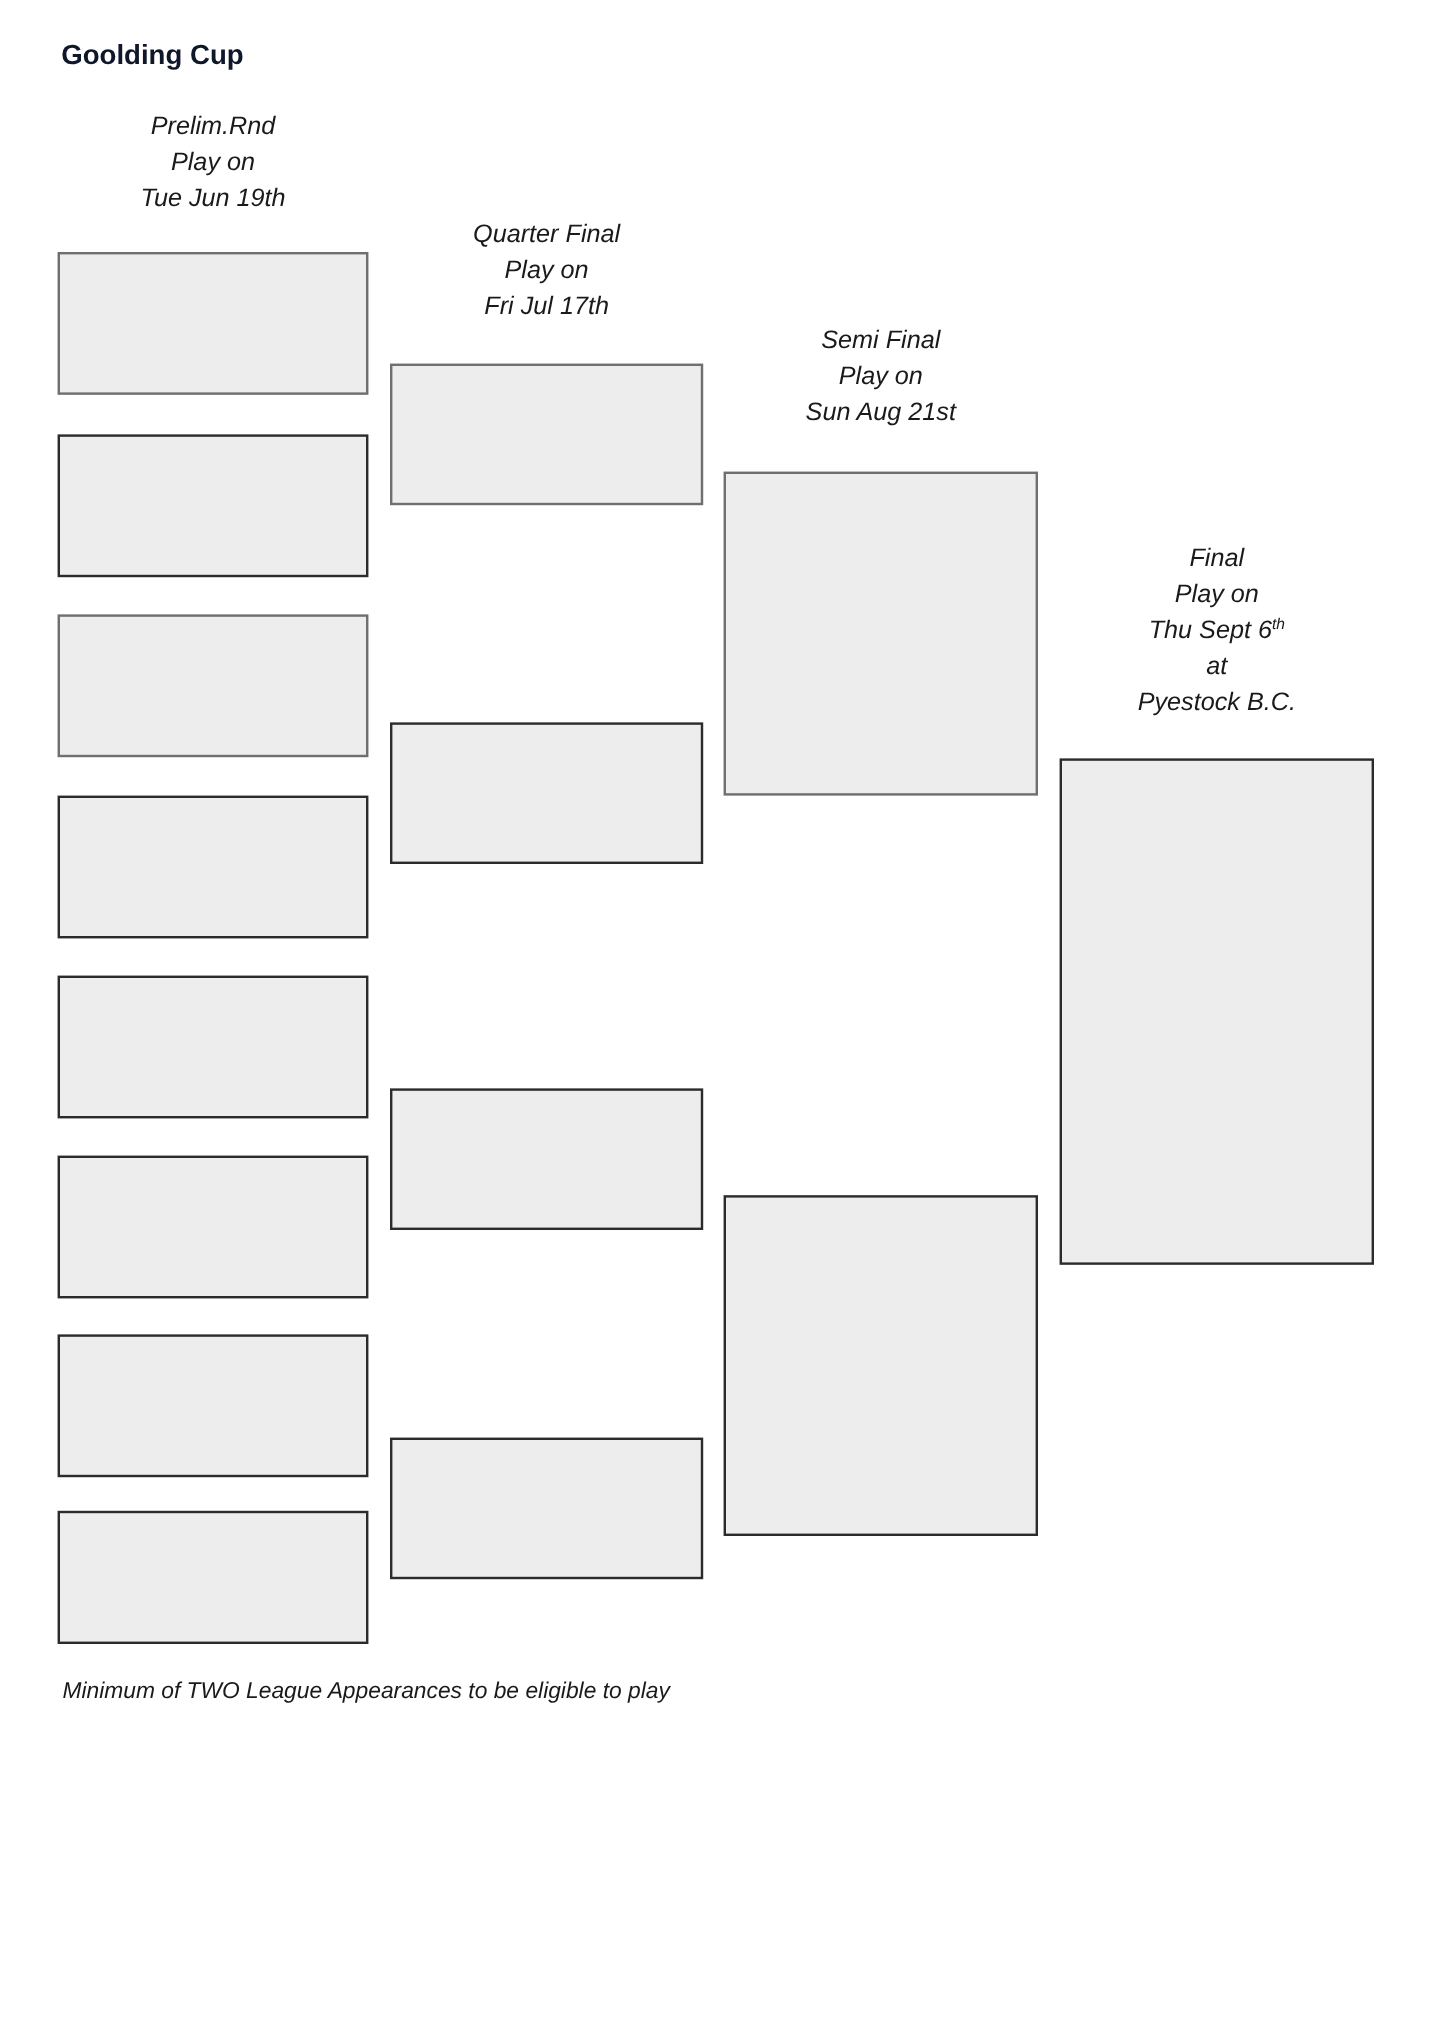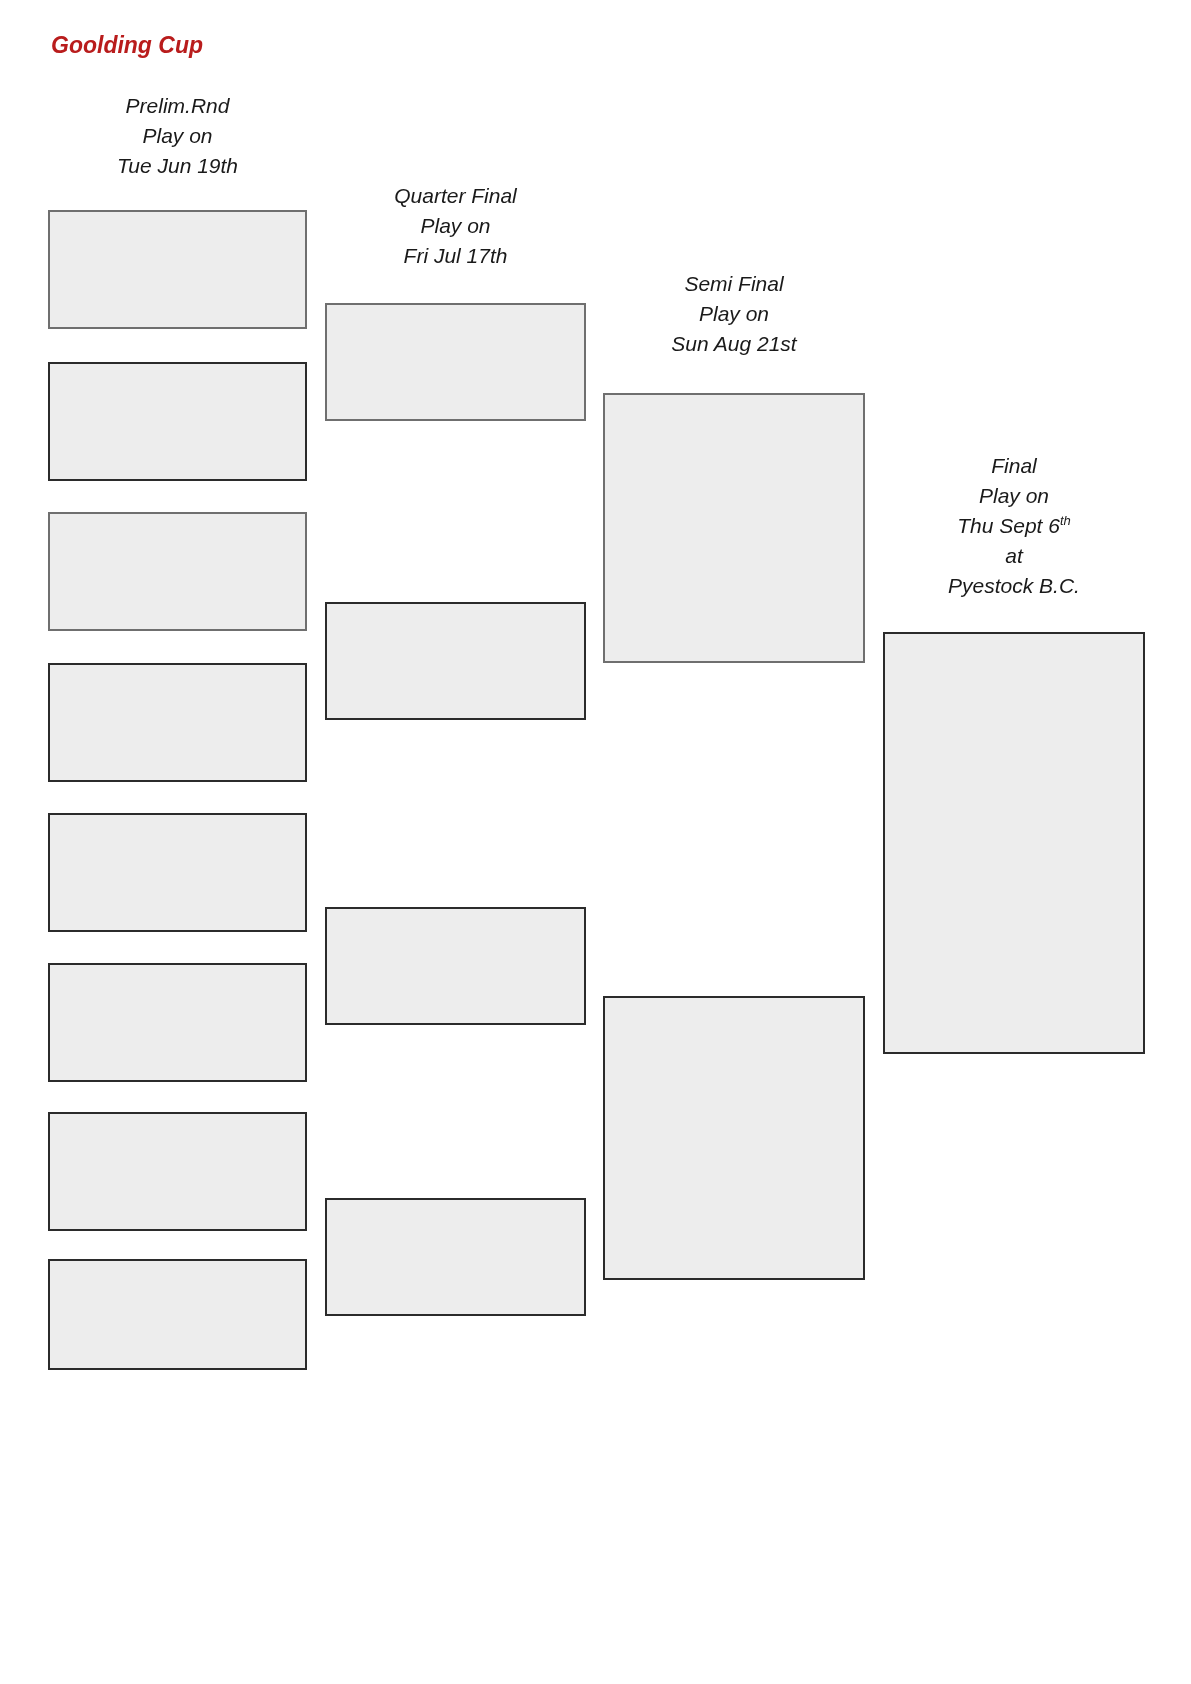--- a/index.html
+++ b/index.html
@@ -7,21 +7,21 @@
     position:relative;
     width:1191px; height:1684px;
     background:#ffffff;
     font-family:"Liberation Sans", sans-serif;
     color:#1a1a1a;
     overflow:hidden;
   }
   .title {
     position:absolute; left:51px; top:30px; margin:0;
     font-size:23px; line-height:30px;
-    font-weight:bold; font-style:italic; color:#b91c1c;
+    font-weight:bold; color:#0f172a;
   }
   .hdr {
     position:absolute;
     font-style:italic; font-size:21px; line-height:30px;
     text-align:center; color:#1a1a1a;
   }
   .hdr-prelim  { left:48px;  width:259px; top:91px;  }
   .hdr-quarter { left:325px; width:261px; top:181px; }
   .hdr-semi    { left:603px; width:262px; top:269px; }
   .hdr-final   { left:883px; width:262px; top:451px; }
@@ -103,15 +103,16 @@
   <div class="box bd q q2"></div>
   <div class="box bd q q3"></div>
   <div class="box bd q q4"></div>
 
   <div class="box bl s s1"></div>
   <div class="box bd s s2"></div>
 
   <div class="box bd f1"></div>
 
   <div class="notes">
+    <div>Minimum of TWO League Appearances to be eligible to play</div>
   </div>
 
 </div>
 
 </body></html>

